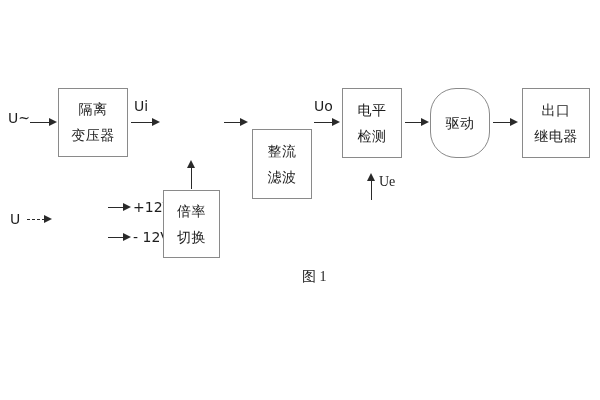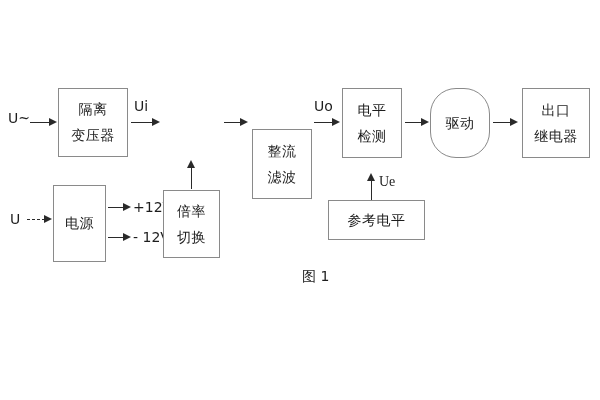--- a/index.html
+++ b/index.html
@@ -130,43 +130,37 @@
 
   <div class="box" style="left:522px; top:88px; width:68px; height:70px;text-align:right;">
     <span class="ln">出口</span>
     <span class="ln">继电器</span>
   </div>
 
   <div class="lbl" style="left:10px; top:212px;">U</div>
   <div class="hline dashed" style="left:27px; top:219px; width:18px;"></div>
   <div class="arrow-r" style="left:44px; top:214.5px;"></div>
 
-  <div class="box single" style="left:53px; top:185px; width:53px; height:77px;">
-    <span class="ln">电源</span>
-  </div>
 
   <div class="hline" style="left:108px; top:207px; width:16px;"></div>
   <div class="arrow-r" style="left:123px; top:202.5px;"></div>
   <div class="lbl" style="left:133px; top:200px;">+12V</div>
 
   <div class="hline" style="left:108px; top:237px; width:16px;"></div>
   <div class="arrow-r" style="left:123px; top:232.5px;"></div>
   <div class="lbl" style="left:133px; top:230px;">- 12V</div>
 
   <div class="box" style="left:163px; top:190px; width:57px; height:68px;text-align:right;">
     <span class="ln">倍率</span>
     <span class="ln">切换</span>
   </div>
 
   <div class="vline" style="left:191px; top:167px; height:22px;"></div>
   <div class="arrow-u" style="left:186.5px; top:160px;"></div>
 
-  <div class="box single" style="left:328px; top:200px; width:97px; height:40px;">
-    <span class="ln">参考电平</span>
-  </div>
 
   <div class="vline" style="left:371px; top:180px; height:20px;"></div>
   <div class="arrow-u" style="left:366.5px; top:173px;"></div>
   <div class="lbl" style="left:379px; top:175px;font-family:Liberation Serif, serif;">Ue</div>
 
-  <div id="caption" style="left:302px; top:268px;">图 1</div>
+  <div id="caption" style="left:302px; top:268px;font-family:Liberation Serif, serif;">图 1</div>
 
 </div>
 
 </body></html>

